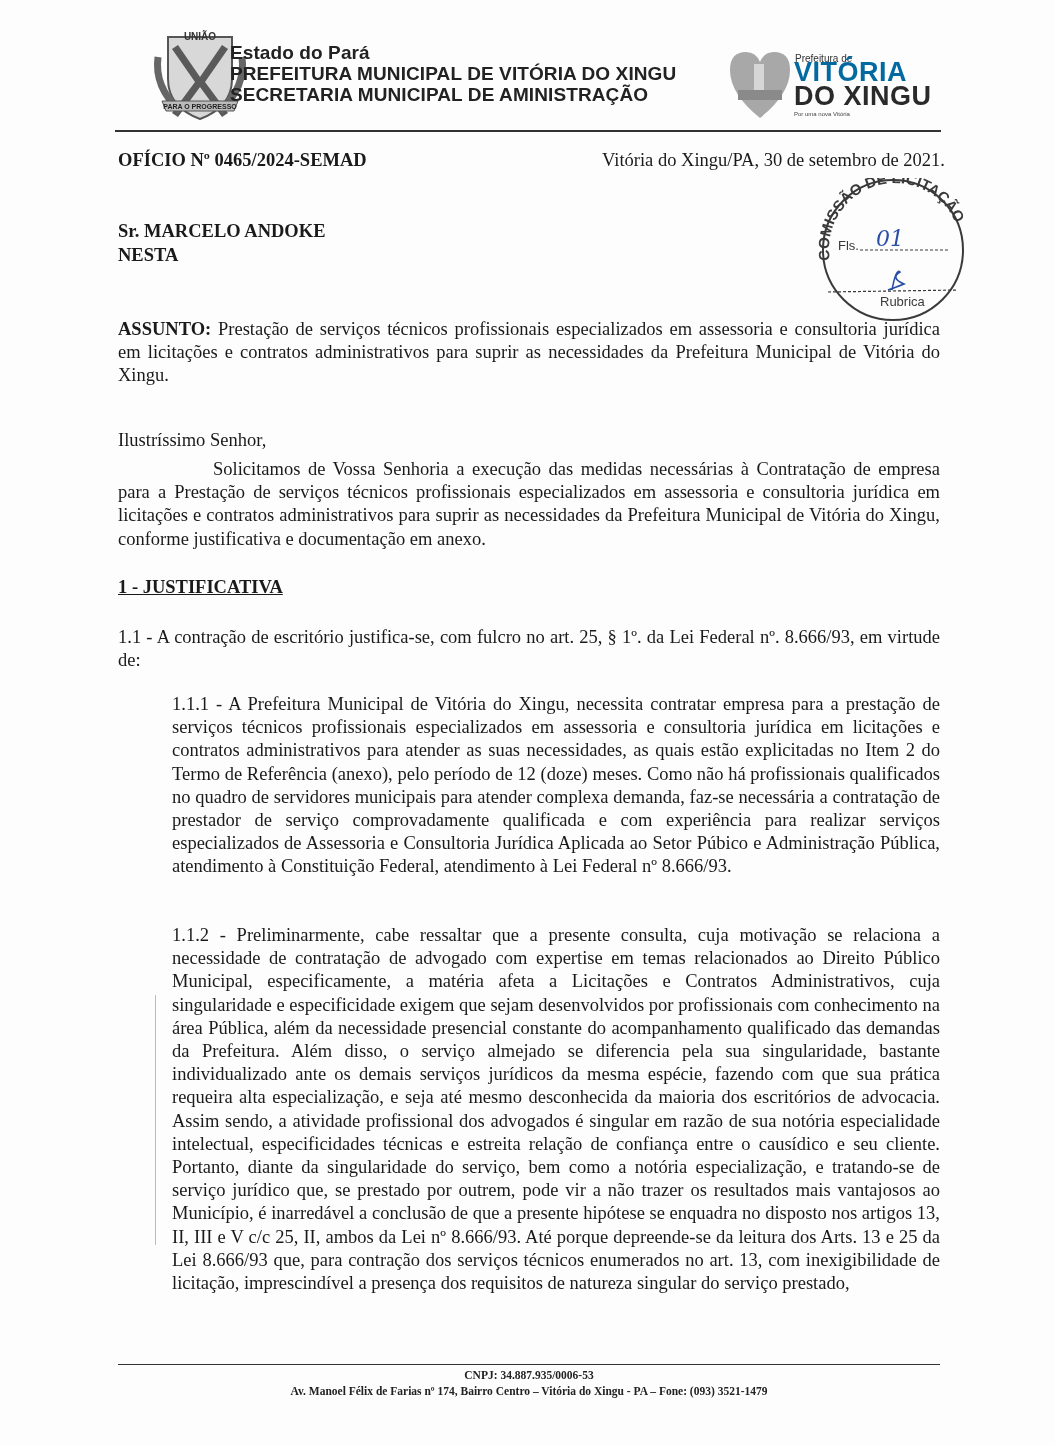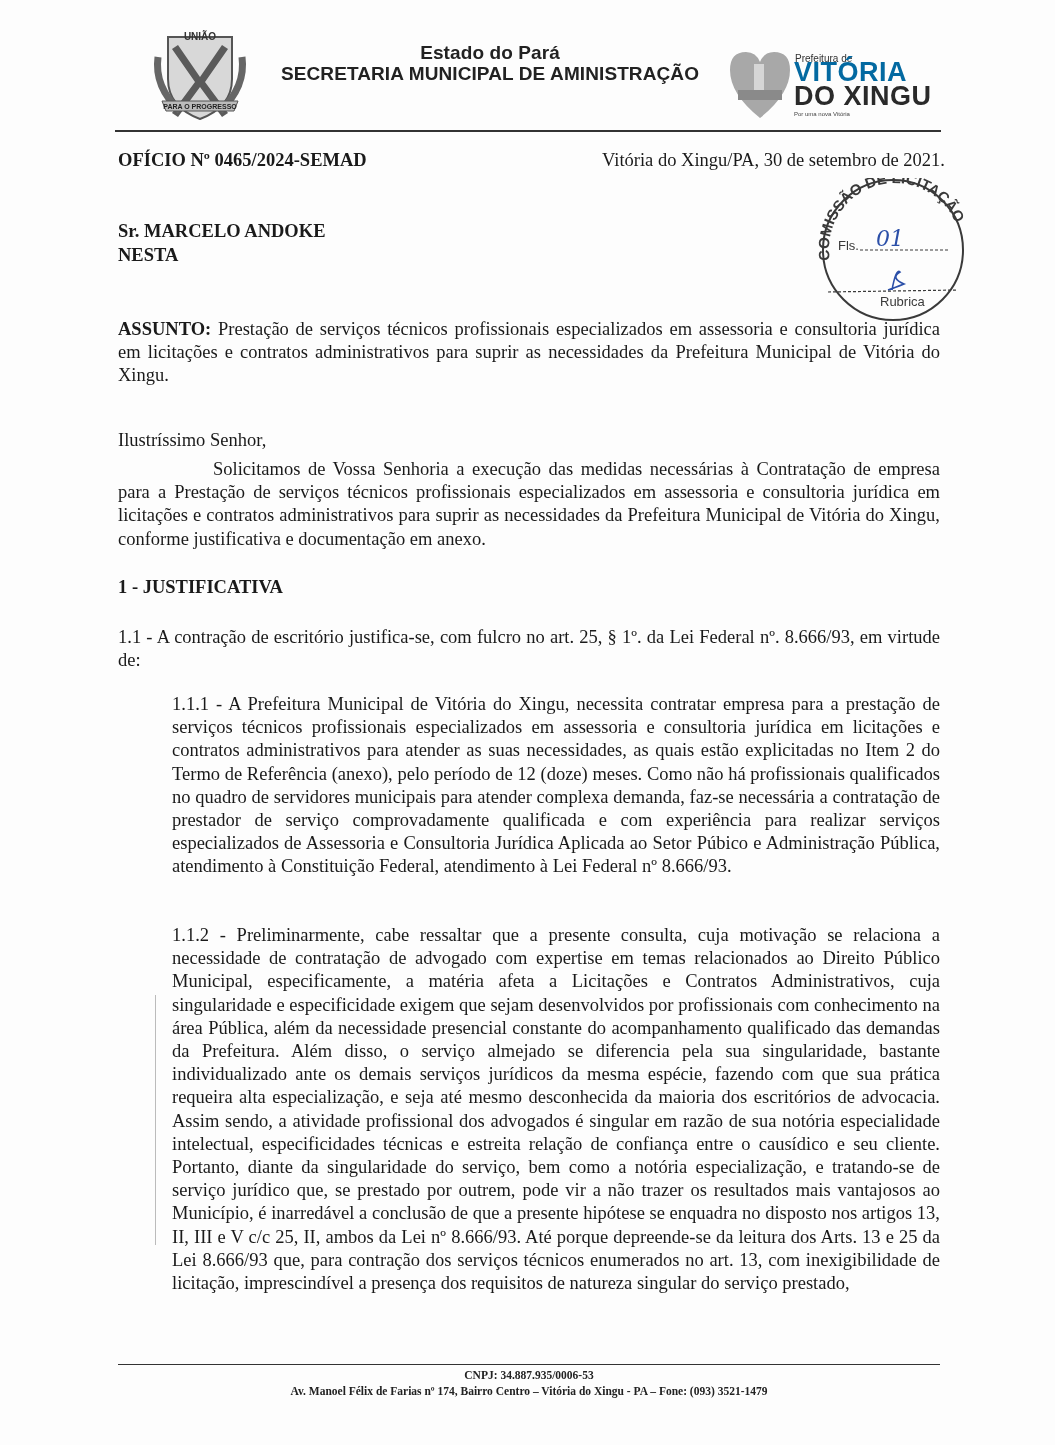--- a/index.html
+++ b/index.html
@@ -2,42 +2,42 @@
 <html><head>
 <meta charset="utf-8">
 <style>
   html, body { margin:0; padding:0; }
   body {
     width:1055px; height:1445px; background:#fdfdfd; position:relative; overflow:hidden;
     font-family:"Liberation Serif", serif; color:#1a1a1a;
   }
   .abs { position:absolute; }
   
-  .hdr-text { left:230px; top:42px; width:520px; text-align:center;
+  .hdr-text { left:230px; top:42px; width:520px; 
     font-family:"Liberation Sans", sans-serif; font-weight:bold; color:#222; }
   .hdr-text div { font-size:19px; line-height:21px; letter-spacing:0.1px; }
   .hdr-text .state { font-size:19px; }
   .crest { left:150px; top:27px; width:100px; height:98px; }
   .brand { left:728px; top:48px; width:210px; height:80px; }
   .brand .pref { position:absolute; left:67px; top:5px; font-family:Liberation Sans, sans-serif; font-size:10px; color:#333; }
   .brand .name1 { position:absolute; left:66px; top:11px; font-family:"Liberation Sans",sans-serif; font-weight:bold; font-size:27px; line-height:27px; color:#0369a1; letter-spacing:0.5px; }
   .brand .name2 { position:absolute; left:66px; top:35px; font-family:"Liberation Sans",sans-serif; font-weight:bold; font-size:27px; line-height:27px; color:#2a2a2a; letter-spacing:0.5px; }
   .brand .slogan { position:absolute; left:66px; top:63px; font-family:"Liberation Sans",sans-serif; font-size:6px; color:#444; }
   .rule-top { left:115px; top:130px; width:826px; height:0; border-top:2.5px solid #333; }
   
   .t { font-size:18.5px; line-height:23.2px; }
   .j { text-align:justify; text-align-last:left; }
   .b { font-weight:bold; }
   .oficio { left:118px; top:150px; font-size:18.5px; font-weight:bold; }
   .date { right:110px; top:150px; font-size:18.5px; }
   .addr { left:118px; top:220px; font-weight:bold; font-size:18.5px; line-height:23.5px; }
   .assunto { left:118px; top:318px; width:822px; }
   .salut { left:118px; top:409px;margin-top:20px; }
   .para1 { left:118px; top:458px; width:822px; }
-  .sec1 { left:118px; top:577px; font-weight:bold; font-size:18.5px; }
+  .sec1 { left:118px; top:577px; font-weight:bold; font-size:18.5px;text-decoration:underline; }
   .p11 { left:118px; top:626px; width:822px; }
   .p111 { left:172px; top:693px; width:768px; }
   .p112 { left:172px; top:924px; width:768px; }
   .indent { text-indent:95px; }
   
   .stamp { left:808px; top:178px; width:160px; height:145px; }
   
   .rule-bot { left:118px; top:1364px; width:822px; border-top:1.5px solid #333; }
   .foot { left:118px; width:822px; text-align:center; font-family:"Liberation Serif",serif; font-weight:bold; font-size:11.5px; color:#222; }
   .foot1 { top:1369px; }
@@ -54,20 +54,21 @@
     <path d="M8 30 Q4 60 30 84" stroke="#666" stroke-width="7" fill="none"></path>
     <path d="M92 30 Q96 60 70 84" stroke="#666" stroke-width="7" fill="none"></path>
     <path d="M12 74 L88 74 L84 84 L16 84 Z" fill="#bbb" stroke="#555" stroke-width="1"></path>
     <text x="50" y="13" font-family="Liberation Sans, sans-serif" font-size="10" font-weight="bold" text-anchor="middle" fill="#333">UNIÃO</text>
     <text x="50" y="82" font-family="Liberation Sans, sans-serif" font-size="7" font-weight="bold" text-anchor="middle" fill="#222">PARA O PROGRESSO</text>
   </svg>
 </div>
 
 <div class="abs hdr-text">
   <div class="state">Estado do Pará</div>
+  <div>PREFEITURA MUNICIPAL DE VITÓRIA DO XINGU</div>
   <div>SECRETARIA MUNICIPAL DE AMINISTRAÇÃO</div>
 </div>
 
 <div class="abs brand">
   <svg class="abs" style="left:0;top:2px" width="64" height="70" viewBox="0 0 64 70">
     <path d="M32 68 Q2 44 2 20 Q2 2 18 2 Q28 2 32 12 Q36 2 46 2 Q62 2 62 20 Q62 44 32 68 Z" fill="#a8a8a8"></path>
     <rect x="26" y="14" width="10" height="36" fill="#d6d6d6"></rect>
     <rect x="10" y="40" width="44" height="10" fill="#8a8a8a"></rect>
   </svg>
   <span class="pref">Prefeitura de</span>

